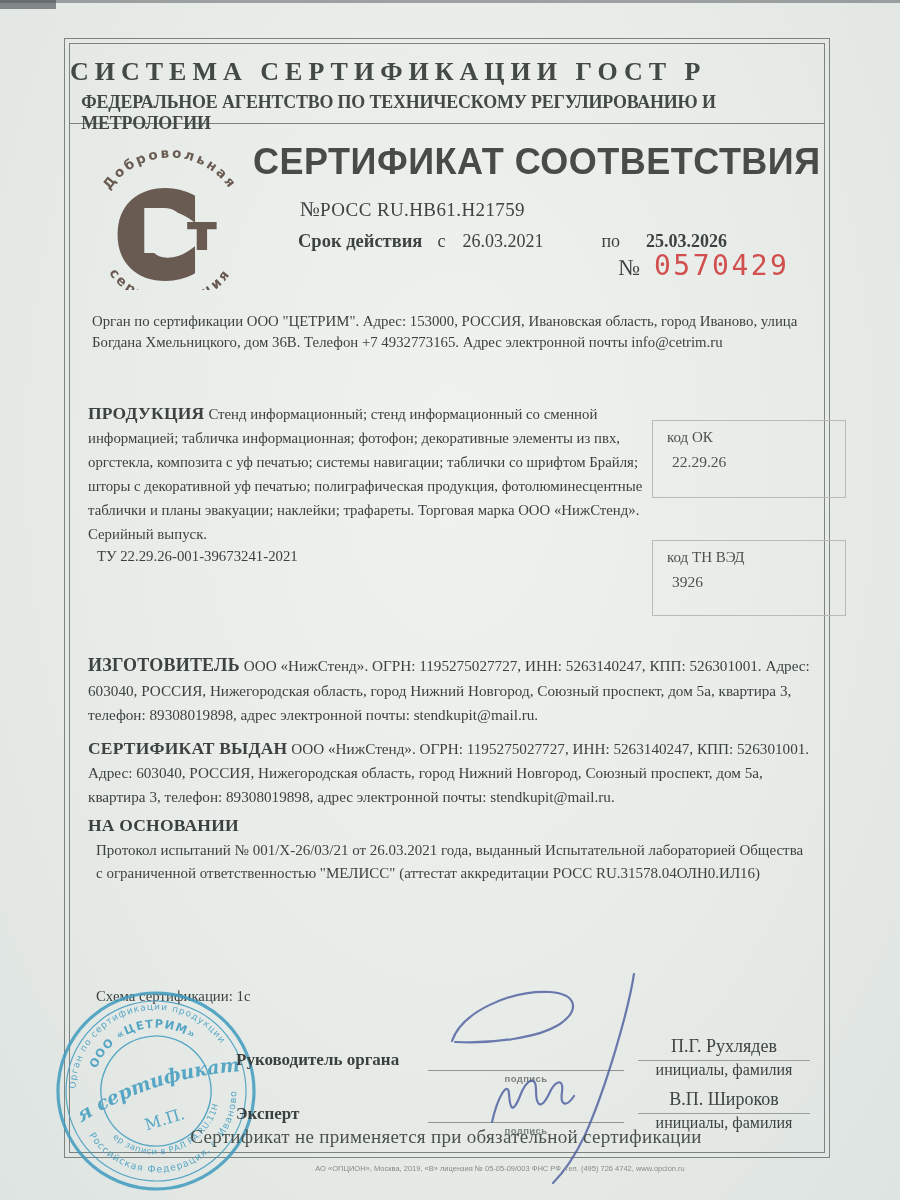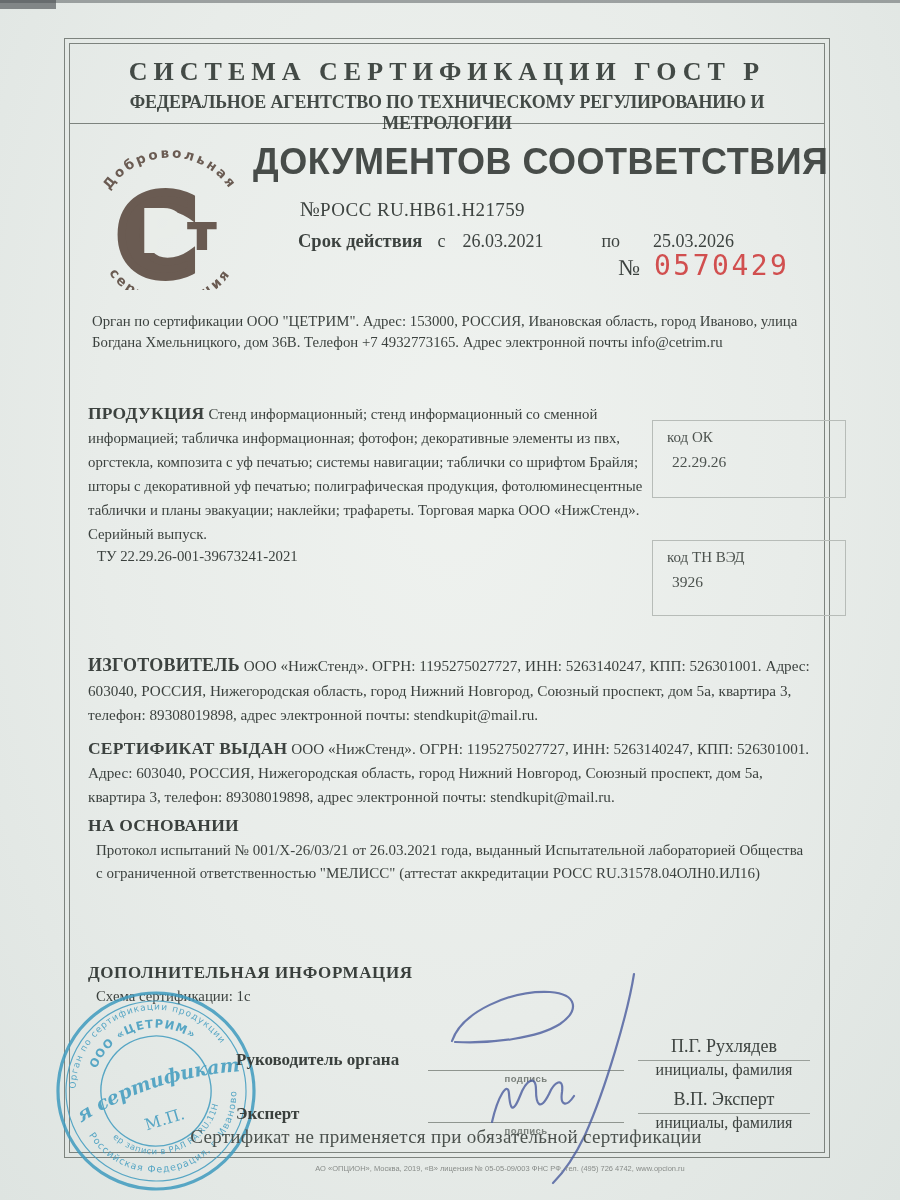--- a/index.html
+++ b/index.html
@@ -5,36 +5,36 @@
   html,body{margin:0;padding:0;}
   body{width:900px;height:1200px;overflow:hidden;
        font-family:"Liberation Serif","DejaVu Serif",serif;color:#3c423f;}
   .page{position:relative;width:900px;height:1200px;
         background:radial-gradient(ellipse at 50% 38%,#eff2ef 0%,#e8ece9 55%,#dee4e1 100%);}
   .edge-line{position:absolute;left:0;top:0;width:900px;height:3px;background:#5d6265;opacity:.55;}
   .edge-blob{position:absolute;left:0;top:0;width:56px;height:9px;background:#4d5254;opacity:.65;}
 
   .frame{position:absolute;left:64px;top:38px;width:764px;height:1118px;border:1.6px solid #7d837e;}
   .frame-inner{position:absolute;inset:4px;border:1px solid #7d837e;}
-  .hdr{position:absolute;top:0;left:0;right:0;height:79px;border-bottom:1.4px solid #7d837e;text-align:center;}
+  .hdr{position:absolute;top:0;left:0;right:0;height:79px;border-bottom:1.4px solid #7d837e;}
   .hdr-l1{margin-top:13px;font-size:26px;font-weight:bold;letter-spacing:6px;color:#434a46;}
   .hdr-l2{margin-top:5px;font-size:18.5px;font-weight:bold;letter-spacing:-0.2px;color:#434a46;transform:scaleX(.97);}
 
   .abs{position:absolute;}
   .title{left:253px;top:141px;font-family:"Liberation Sans","DejaVu Sans",sans-serif;
          font-size:36px;font-weight:bold;letter-spacing:.5px;color:#474c49;}
   .certnum{left:300px;top:197px;display:flex;align-items:baseline;}
   .certnum .no{font-size:21px;}
   .certnum .val{font-size:19px;letter-spacing:.4px;color:#3e4441;}
   .validity{left:298px;top:231px;display:flex;align-items:baseline;font-size:18px;}
   .validity .lbl{font-weight:bold;font-size:18.5px;}
   .validity .c{margin-left:15px;}
   .validity .d1{margin-left:17px;}
   .validity .po{margin-left:58px;}
-  .validity .d2{margin-left:33px;}
+  .validity .d2{margin-left:26px;font-weight:bold;}
   .serial{left:618px;top:249px;display:flex;align-items:baseline;}
   .serial .no{font-size:23px;color:#3c423f;}
   .serial .val{margin-left:14px;font-family:"DejaVu Sans Mono","Liberation Mono",monospace;
                font-size:28px;letter-spacing:2.5px;color:#d14f4f;}
 
   .sec-title{font-weight:bold;font-size:16.8px;letter-spacing:.2px;color:#3a403d;}
   .sec-body{font-size:14.8px;line-height:1.45;color:#3b413e;}
   .inline-title{font-weight:bold;font-size:17.5px;letter-spacing:.2px;}
   p{margin:0;}
 
@@ -107,21 +107,21 @@
       <textPath href="#logoArcTop" startOffset="50%" text-anchor="middle">Добровольная</textPath>
     </text>
     <text font-family="DejaVu Sans, Liberation Sans, sans-serif" font-size="13.5" font-weight="bold" fill="#6a5b52" letter-spacing="2.5">
       <textPath href="#logoArcBot" startOffset="50%" text-anchor="middle">сертификация</textPath>
     </text>
     <text x="28" y="147" font-family="DejaVu Sans, sans-serif" font-size="112" font-weight="bold" fill="#6a5b52" stroke="#6a5b52" stroke-width="8">С</text>
     <text x="52" y="124" font-family="DejaVu Sans, sans-serif" font-size="58" font-weight="bold" fill="#e9ede9" stroke="#e9ede9" stroke-width="2">Р</text>
     <text x="100" y="121" font-family="DejaVu Sans, sans-serif" font-size="48" font-weight="bold" fill="#6a5b52" stroke="#6a5b52" stroke-width="2">т</text>
   </svg>
 
-  <div class="abs title">ДОКУМЕНТОВ СООТВЕТСТВИЯ</div>
+  <div class="abs title">СЕРТИФИКАТ СООТВЕТСТВИЯ</div>
 
   <div class="abs certnum">
     <span class="no">№</span>
     <span class="val">РОСС RU.НВ61.Н21759</span>
   </div>
 
   <div class="abs validity">
     <span class="lbl">Срок действия</span>
     <span class="c">с</span>
     <span class="d1">26.03.2021</span>
@@ -153,21 +153,20 @@
 
   <p class="abs manu"><b class="inline-title" style="font-size:18px">ИЗГОТОВИТЕЛЬ</b>
     <span class="sec-body">ООО «НижСтенд». ОГРН: 1195275027727, ИНН: 5263140247, КПП: 526301001. Адрес: 603040, РОССИЯ, Нижегородская область, город Нижний Новгород, Союзный проспект, дом 5а, квартира 3, телефон: 89308019898, адрес электронной почты: stendkupit@mail.ru.</span></p>
 
   <p class="abs issued"><b class="inline-title">СЕРТИФИКАТ ВЫДАН</b>
     <span class="sec-body">ООО «НижСтенд». ОГРН: 1195275027727, ИНН: 5263140247, КПП: 526301001. Адрес: 603040, РОССИЯ, Нижегородская область, город Нижний Новгород, Союзный проспект, дом 5а, квартира 3, телефон: 89308019898, адрес электронной почты: stendkupit@mail.ru.</span></p>
 
   <div class="abs sec-title basis-title">НА ОСНОВАНИИ</div>
   <div class="abs basis-body">Протокол испытаний № 001/Х-26/03/21 от 26.03.2021 года, выданный Испытательной лабораторией Общества с ограниченной ответственностью "МЕЛИСС" (аттестат аккредитации РОСС RU.31578.04ОЛН0.ИЛ16)</div>
 
-  <div class="abs sec-title addl-title">ДОПОЛНИТЕЛЬНАЯ ИНФОРМАЦИЯ</div>
   <div class="abs addl-body">Схема сертификации: 1с</div>
 
   <svg class="abs stamp-wrap" viewBox="0 0 222 222">
     <defs>
       <path id="stArcTO" d="M 32,97 A 80,80 0 0 1 190,97"></path>
       <path id="stArcTI" d="M 56,79 A 64,64 0 0 1 166,79"></path>
       <path id="stArcBO" d="M 32,125 A 80,80 0 0 0 190,125"></path>
       <path id="stArcBI" d="M 56,143 A 64,64 0 0 0 166,143"></path>
       <path id="stArcMid" d="M 24,121 Q 111,96 198,117"></path>
     </defs>
@@ -201,21 +200,21 @@
     <div class="nm">П.Г. Рухлядев</div>
     <div class="cap">инициалы, фамилия</div>
   </div>
 
   <div class="abs role role-expert">Эксперт</div>
   <div class="abs fld sign2">
     <div class="line"></div>
     <div class="cap">подпись</div>
   </div>
   <div class="abs nameb name2">
-    <div class="nm">В.П. Эксперт</div>
+    <div class="nm">В.П. Широков</div>
     <div class="cap">инициалы, фамилия</div>
   </div>
 
   <svg class="abs pen" width="900" height="1200" viewBox="0 0 900 1200">
     <g fill="none" stroke="#4a5c9e" stroke-width="2.2" stroke-linecap="round" opacity=".8">
       <path d="M 452,1041 C 462,1012 510,990 550,992 C 577,994 580,1010 560,1024 C 538,1038 492,1044 455,1042"></path>
       <path d="M 634,974 C 628,1012 606,1088 585,1135 C 574,1158 562,1174 553,1183"></path>
       <path d="M 492,1122 C 498,1096 508,1080 509,1094 C 510,1107 512,1116 520,1096 C 526,1080 536,1074 536,1090 C 536,1104 540,1112 549,1094 C 554,1082 564,1076 562,1092 C 560,1105 566,1108 574,1096"></path>
     </g>
   </svg>

